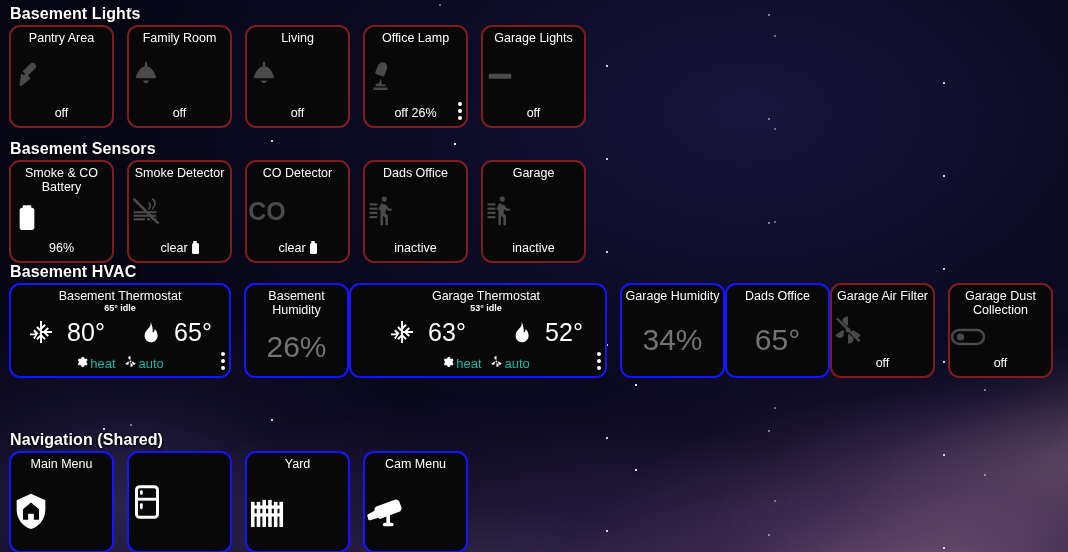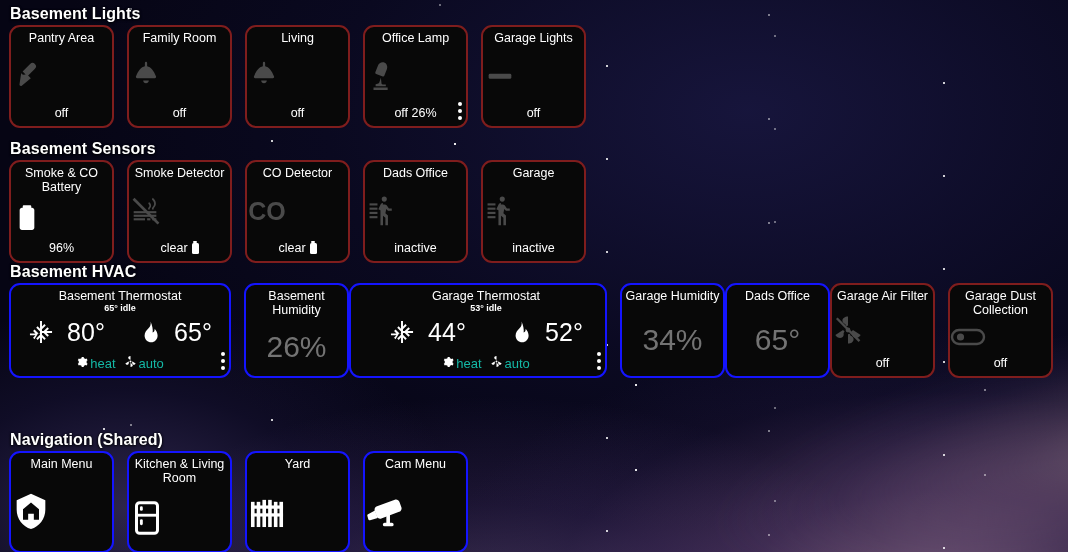--- a/index.html
+++ b/index.html
@@ -565,21 +565,21 @@
         <div class="card thermo garage active">
           <div class="thermo-title">Garage Thermostat</div>
           <div class="thermo-sub">53° idle</div>
           <div class="thermo-main">
             <div class="thermo-pair">
               <span>
                 <svg width="26" height="26" viewBox="0 0 24 24">
                     <path fill="#ffffff" d="M11.1 1.8h1.8v5.1l2.2-2.2 1.3 1.3-3.5 3.5v1.6h1.6l3.5-3.5 1.3 1.3-2.2 2.2h5.1v1.8h-5.1l2.2 2.2-1.3 1.3-3.5-3.5h-1.6v1.6l3.5 3.5-1.3 1.3-2.2-2.2v5.1h-1.8v-5.1l-2.2 2.2-1.3-1.3 3.5-3.5v-1.6H9.5L6 18.6l-1.3-1.3 2.2-2.2H1.8v-1.8h5.1L4.7 11l1.3-1.3 3.5 3.5h1.6V11.6L7.6 8.1 8.9 6.8l2.2 2.2V1.8z"></path>
                   </svg>
               </span>
-              <span class="thermo-temp">44°</span>
+              <span class="thermo-temp">63°</span>
             </div>
             <div class="thermo-pair">
               <span>
                 <svg width="24" height="26" viewBox="0 0 24 24">
                     <path fill="#ffffff" d="M13.6 1.4c.6 3.1-.5 5-2.1 6.8-1.7 2-3.9 3.8-3.9 7.3 0 4 3.1 6.8 6.6 6.8 3.6 0 6.4-2.9 6.4-6.8 0-2.6-1.3-5-3-6.8.3 1.9-.6 3.4-2 3.9.6-2.9-.2-6.5-2-11.2z"></path>
                   </svg>
               </span>
               <span class="thermo-temp">52°</span>
             </div>
           </div>
@@ -655,21 +655,20 @@
           <div class="card-name">Main Menu</div>
           <div class="card-icon">
             <svg width="40" height="40" viewBox="0 0 24 24">
                 <path fill="#ffffff" d="M12 1.7 3.4 5.5v5.8c0 5.3 3.7 10.3 8.6 11.5 4.9-1.2 8.6-6.2 8.6-11.5V5.5L12 1.7zm0 5.2 4.8 4v6.4h-3.1v-3.7h-3.4v3.7H7.2v-6.4l4.8-4z"></path>
               </svg>
           </div>
         </div>
 
 
         <div class="card nav-tile active">
-          <div class="card-name wrap">Kitchen &amp; Living Room</div>
           <div class="card-icon">
             <svg width="36" height="40" viewBox="0 0 24 24">
               <rect x="5" y="1.8" width="14" height="20.4" rx="2.1" fill="none" stroke="#ffffff" stroke-width="2"></rect>
               <rect x="5" y="9.2" width="14" height="1.9" fill="#ffffff"></rect>
               <rect x="7.3" y="4.2" width="1.9" height="3" rx="0.9" fill="#ffffff"></rect>
               <rect x="7.3" y="12.8" width="1.9" height="4" rx="0.9" fill="#ffffff"></rect>
             </svg>
           </div>
         </div>
 

